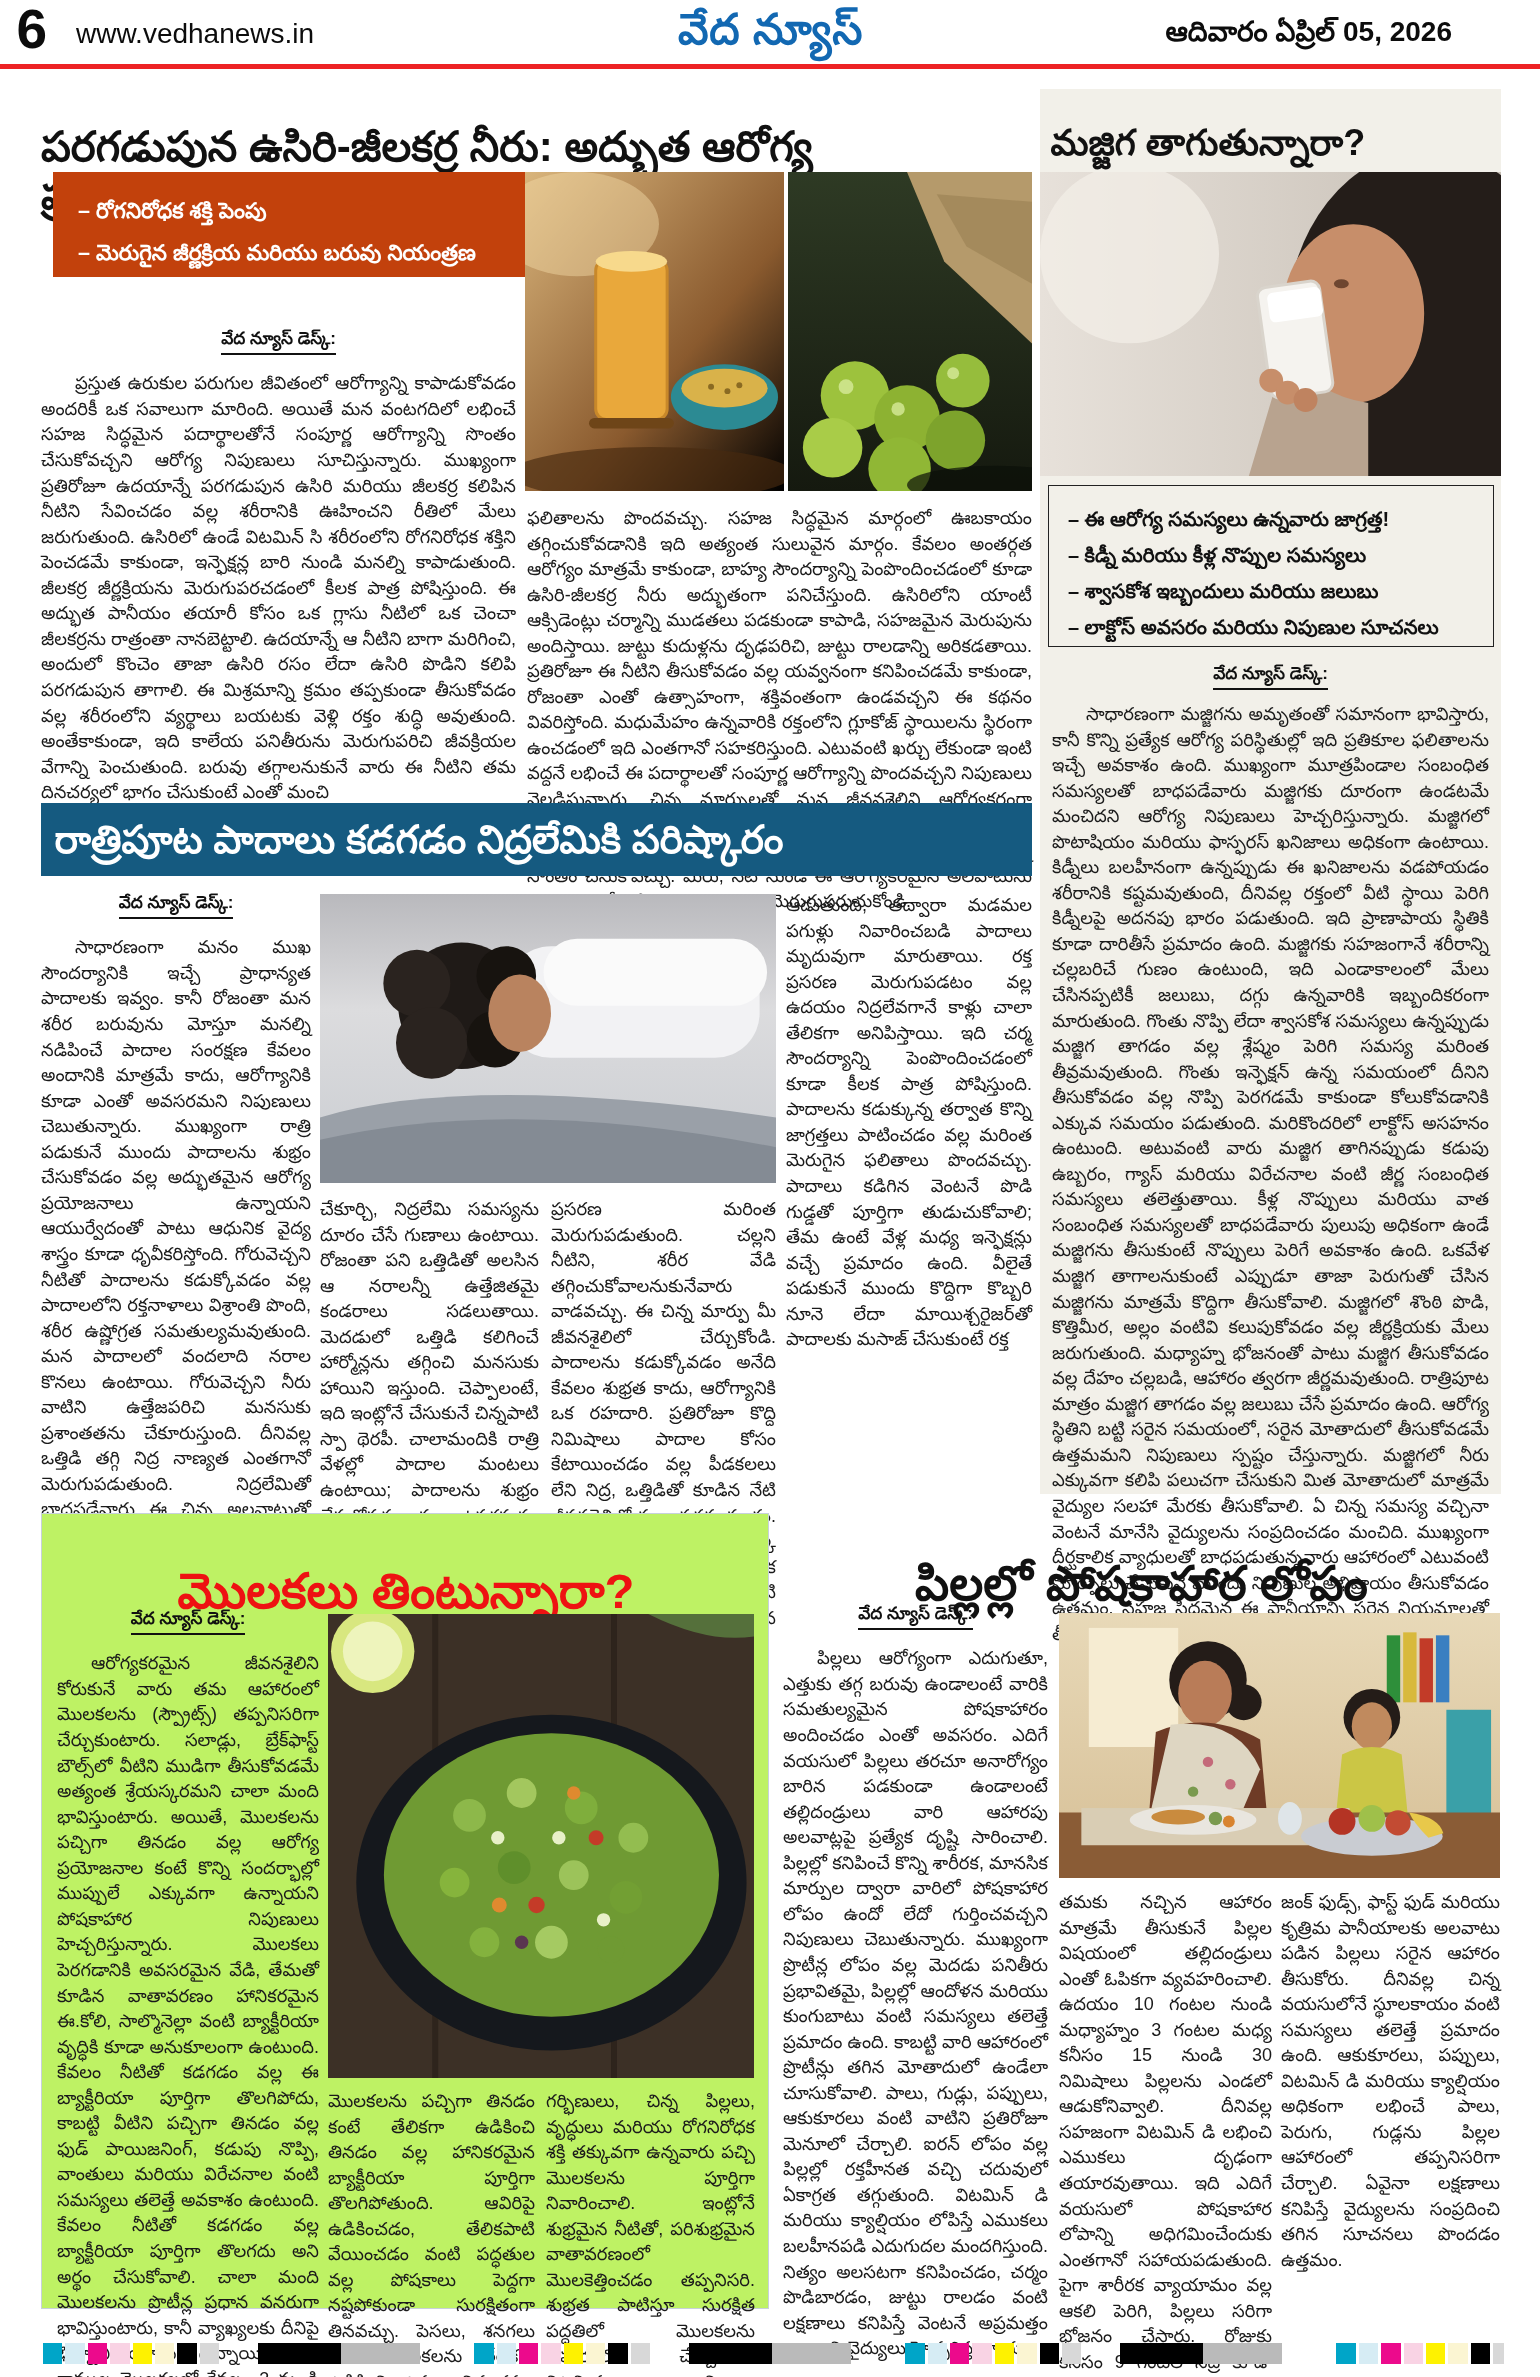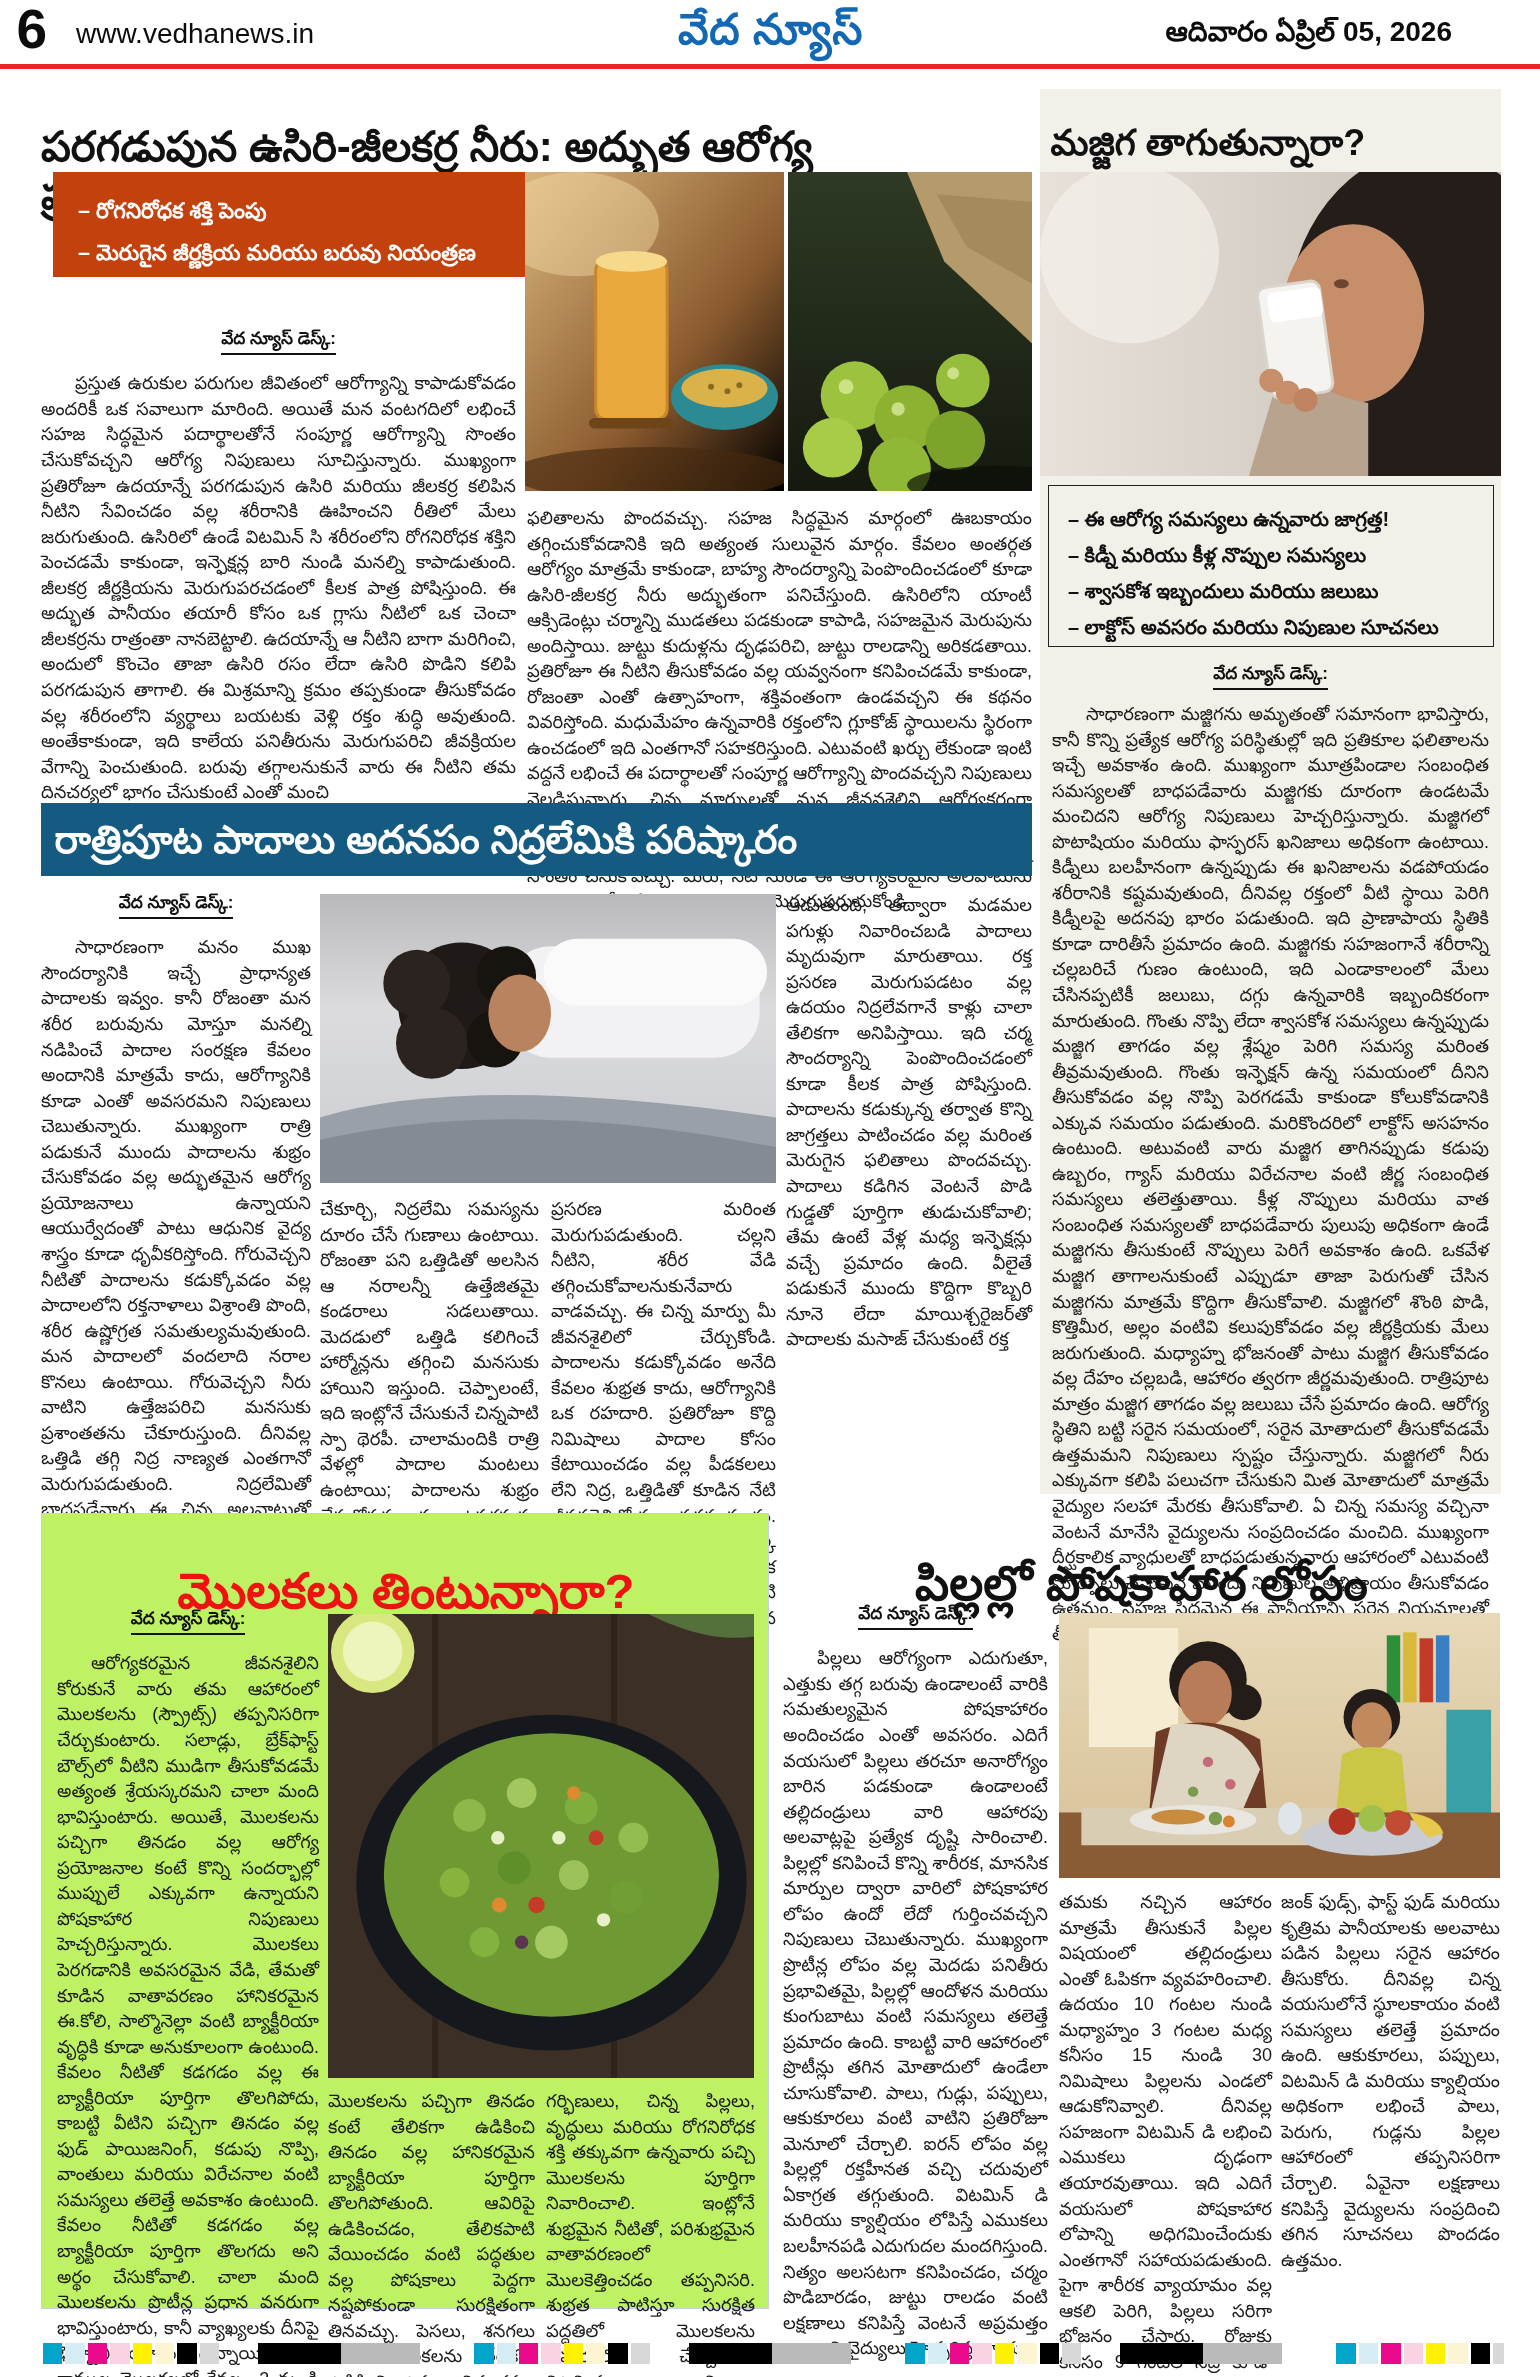--- a/index.html
+++ b/index.html
@@ -181,21 +181,21 @@
       </div>
     <div class="dl">
         <p class="dateline" data-name="dateline"><span>వేద న్యూస్ డెస్క్:</span></p>
       </div>
     <div class="bd">
         <p class="body-text indent" data-name="buttermilk-body">సాధారణంగా మజ్జిగను అమృతంతో సమానంగా భావిస్తారు, కానీ కొన్ని ప్రత్యేక ఆరోగ్య పరిస్థితుల్లో ఇది ప్రతికూల ఫలితాలను ఇచ్చే అవకాశం ఉంది. ముఖ్యంగా మూత్రపిండాల సంబంధిత సమస్యలతో బాధపడేవారు మజ్జిగకు దూరంగా ఉండటమే మంచిదని ఆరోగ్య నిపుణులు హెచ్చరిస్తున్నారు. మజ్జిగలో పొటాషియం మరియు ఫాస్ఫరస్ ఖనిజాలు అధికంగా ఉంటాయి. కిడ్నీలు బలహీనంగా ఉన్నప్పుడు ఈ ఖనిజాలను వడపోయడం శరీరానికి కష్టమవుతుంది, దీనివల్ల రక్తంలో వీటి స్థాయి పెరిగి కిడ్నీలపై అదనపు భారం పడుతుంది. ఇది ప్రాణాపాయ స్థితికి కూడా దారితీసే ప్రమాదం ఉంది. మజ్జిగకు సహజంగానే శరీరాన్ని చల్లబరిచే గుణం ఉంటుంది, ఇది ఎండాకాలంలో మేలు చేసినప్పటికీ జలుబు, దగ్గు ఉన్నవారికి ఇబ్బందికరంగా మారుతుంది. గొంతు నొప్పి లేదా శ్వాసకోశ సమస్యలు ఉన్నప్పుడు మజ్జిగ తాగడం వల్ల శ్లేష్మం పెరిగి సమస్య మరింత తీవ్రమవుతుంది. గొంతు ఇన్ఫెక్షన్ ఉన్న సమయంలో దీనిని తీసుకోవడం వల్ల నొప్పి పెరగడమే కాకుండా కోలుకోవడానికి ఎక్కువ సమయం పడుతుంది. మరికొందరిలో లాక్టోస్ అసహనం ఉంటుంది. అటువంటి వారు మజ్జిగ తాగినప్పుడు కడుపు ఉబ్బరం, గ్యాస్ మరియు విరేచనాల వంటి జీర్ణ సంబంధిత సమస్యలు తలెత్తుతాయి. కీళ్ల నొప్పులు మరియు వాత సంబంధిత సమస్యలతో బాధపడేవారు పులుపు అధికంగా ఉండే మజ్జిగను తీసుకుంటే నొప్పులు పెరిగే అవకాశం ఉంది. ఒకవేళ మజ్జిగ తాగాలనుకుంటే ఎప్పుడూ తాజా పెరుగుతో చేసిన మజ్జిగను మాత్రమే కొద్దిగా తీసుకోవాలి. మజ్జిగలో శొంఠి పొడి, కొత్తిమీర, అల్లం వంటివి కలుపుకోవడం వల్ల జీర్ణక్రియకు మేలు జరుగుతుంది. మధ్యాహ్న భోజనంతో పాటు మజ్జిగ తీసుకోవడం వల్ల దేహం చల్లబడి, ఆహారం త్వరగా జీర్ణమవుతుంది. రాత్రిపూట మాత్రం మజ్జిగ తాగడం వల్ల జలుబు చేసే ప్రమాదం ఉంది. ఆరోగ్య స్థితిని బట్టి సరైన సమయంలో, సరైన మోతాదులో తీసుకోవడమే ఉత్తమమని నిపుణులు స్పష్టం చేస్తున్నారు. మజ్జిగలో నీరు ఎక్కువగా కలిపి పలుచగా చేసుకుని మిత మోతాదులో మాత్రమే వైద్యుల సలహా మేరకు తీసుకోవాలి. ఏ చిన్న సమస్య వచ్చినా వెంటనే మానేసి వైద్యులను సంప్రదించడం మంచిది. ముఖ్యంగా దీర్ఘకాలిక వ్యాధులతో బాధపడుతున్నవారు ఆహారంలో ఎటువంటి మార్పులు చేసుకునే ముందు నిపుణుల అభిప్రాయం తీసుకోవడం ఉత్తమం. సహజ సిద్ధమైన ఈ పానీయాన్ని సరైన నియమాలతో తీసుకుంటే అది అమృతమే అనడంలో సందేహం లేదు.</p>
       </div>
   </section>
 
   <section class="art3" data-name="article-feet-washing">
-    <div class="banner" data-name="feet-headline-banner">రాత్రిపూట పాదాలు అదనపం నిద్రలేమికి పరిష్కారం</div>
+    <div class="banner" data-name="feet-headline-banner">రాత్రిపూట పాదాలు కడగడం నిద్రలేమికి పరిష్కారం</div>
     <div class="col c1" data-name="feet-column-1">
       <p class="dateline" data-name="dateline"><span>వేద న్యూస్ డెస్క్:</span></p>
       <p class="body-text indent" data-name="feet-body-1">సాధారణంగా మనం ముఖ సౌందర్యానికి ఇచ్చే ప్రాధాన్యత పాదాలకు ఇవ్వం. కానీ రోజంతా మన శరీర బరువును మోస్తూ మనల్ని నడిపించే పాదాల సంరక్షణ కేవలం అందానికి మాత్రమే కాదు, ఆరోగ్యానికి కూడా ఎంతో అవసరమని నిపుణులు చెబుతున్నారు. ముఖ్యంగా రాత్రి పడుకునే ముందు పాదాలను శుభ్రం చేసుకోవడం వల్ల అద్భుతమైన ఆరోగ్య ప్రయోజనాలు ఉన్నాయని ఆయుర్వేదంతో పాటు ఆధునిక వైద్య శాస్త్రం కూడా ధృవీకరిస్తోంది. గోరువెచ్చని నీటితో పాదాలను కడుక్కోవడం వల్ల పాదాలలోని రక్తనాళాలు విశ్రాంతి పొంది, శరీర ఉష్ణోగ్రత సమతుల్యమవుతుంది. మన పాదాలలో వందలాది నరాల కొనలు ఉంటాయి. గోరువెచ్చని నీరు వాటిని ఉత్తేజపరిచి మనసుకు ప్రశాంతతను చేకూరుస్తుంది. దీనివల్ల ఒత్తిడి తగ్గి నిద్ర నాణ్యత ఎంతగానో మెరుగుపడుతుంది. నిద్రలేమితో బాధపడేవారు ఈ చిన్న అలవాటుతో మంచి ఫలితాలను పొందవచ్చని నిపుణులు సూచిస్తున్నారు. రాత్రి పూట పాదాలు కడగడం వల్ల శరీరంలోని వేడి తగ్గి హాయిగా నిద్రపడుతుంది.</p>
     </div>
     <div class="photo photo-d" data-name="sleeping-person-photo">
       <svg viewBox="0 0 612 388" preserveAspectRatio="none">
         <defs>
             <linearGradient id="g4" x1="0" y1="0" x2="0" y2="1">
           <stop offset="0" stop-color="#b9b9bd"></stop>
               <stop offset="0.4" stop-color="#dcdcde"></stop>

